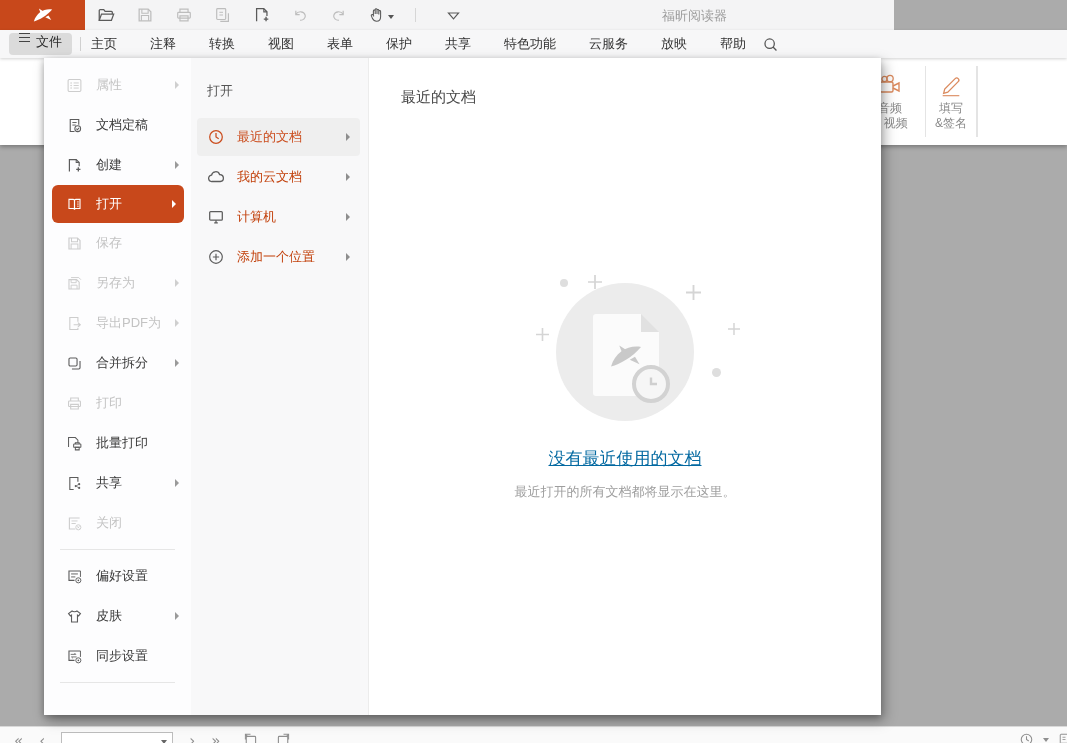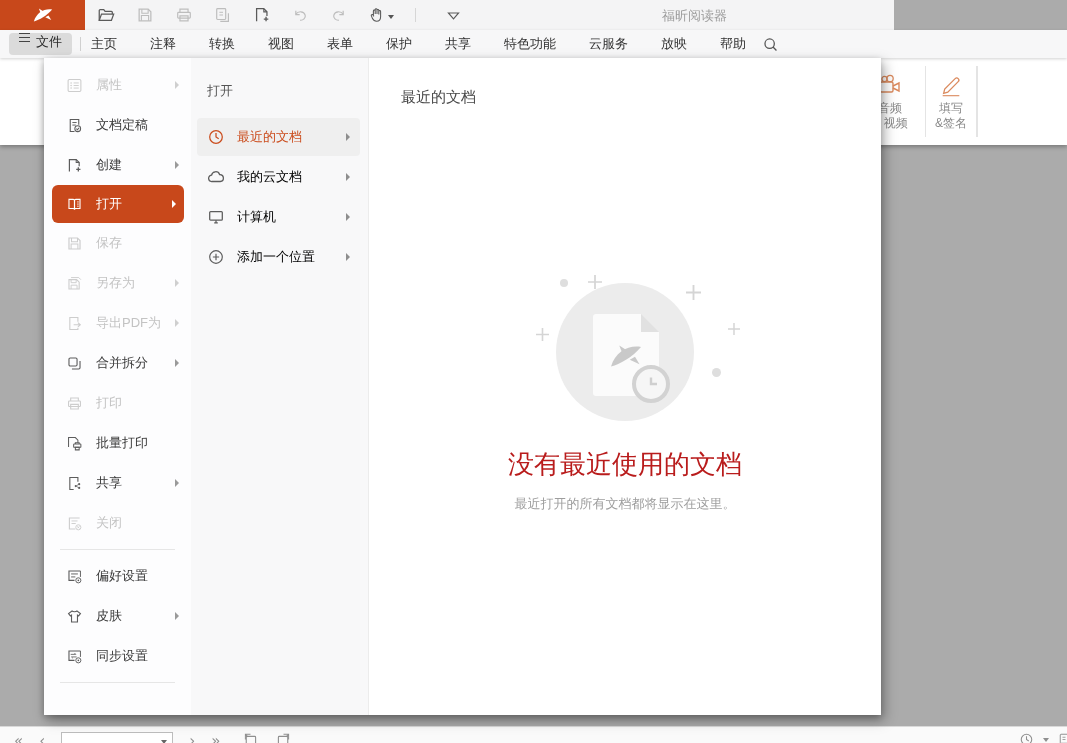--- a/index.html
+++ b/index.html
@@ -46,40 +46,40 @@
   .srow.disabled .sic { color:#cdcdcd; }
   .srow.sel { background:#c8481b; color:#fff; border-radius:6px; margin:0 7px 0 8px; padding:0 8px 0 14px; height:38px; }
   .srow.sel .sic { color:#fff; }
   .arr { width:0; height:0; border-top:4px solid transparent; border-bottom:4px solid transparent; border-left:4.5px solid #9a9a9a; }
   .srow.disabled .arr { border-left-color:#cfcfcf; }
   .srow.sel .arr { border-left-color:#fff; }
   .sdivider { height:1px; background:#e6e6e6; margin:6px 16px; }
 
   .midpanel { width:178px; background:#f8f8f9; border-right:1px solid #ececec; flex:none; padding-top:24px; }
   .mp-title { font-size:13px; color:#555; padding-left:16px; margin-bottom:18px; }
-  .mrow { height:38px; display:flex; align-items:center; margin:0 8px 2px 6px; padding:0 10px; gap:12px; font-size:13px; color:#000000; border-radius:4px; cursor:default; }
+  .mrow { height:38px; display:flex; align-items:center; margin:0 8px 2px 6px; padding:0 10px; gap:12px; font-size:13px; color:#c2410c; border-radius:4px; cursor:default; }
   .mrow .mic { color:#5c5c5c; flex:none; }
   .mrow .mlabel { flex:1; white-space:nowrap; }
   .mrow.sel { background:#efefef; color:#cb4d1e; }
   .mrow.sel .mic { color:#cb4d1e; }
   .mrow .arr { border-left-color:#8e8e8e; }
 
   .mainpanel { flex:1; background:#fff; position:relative; }
   .main-title { position:absolute; top:30px; left:32px; font-size:15px; color:#484848; }
 
   .empty { position:absolute; top:225px; left:0; right:0; display:flex; flex-direction:column; align-items:center; }
   .big-circle { width:138px; height:138px; border-radius:50%; background:#ececec; position:relative; }
   .doc-shape { position:absolute; left:37px; top:31px; width:66px; height:82px; background:#fbfbfb; border-radius:3px; }
   .doc-fold { position:absolute; right:0; top:0; width:0; height:0; border-left:18px solid #e1e1e1; border-top:18px solid #ececec; }
   .doc-bird { position:absolute; left:15px; top:24px; color:#c9c9c9; }
   .clock-badge { position:absolute; left:76px; top:82px; width:38px; height:38px; border-radius:50%; background:#f6f6f6; border:4px solid #d2d2d2; }
   .clock-badge .hands { position:absolute; left:4px; top:4px; }
   .sparkle { position:absolute; color:#d5d5d5; }
   .spark-dot { position:absolute; border-radius:50%; background:#dedede; }
-  .empty-title { margin-top:26px; font-size:26px; color:#b91c1c; }
+  .empty-title { margin-top:26px; font-size:17px; color:#0369a1;text-decoration:underline; }
   .empty-sub { margin-top:13px; font-size:13px; color:#9e9e9e; }
 
   
   .statusbar { position:absolute; left:0; bottom:0; width:1067px; height:17px; background:#fafafa; border-top:1px solid #d9d9d9; overflow:hidden; z-index:4; }
   .sb-left { position:absolute; left:14px; top:5px; display:flex; align-items:center; gap:16px; color:#8f8f8f; }
   .sb-chev { font-size:15px; line-height:14px; font-family:"DejaVu Sans", sans-serif; }
   .page-combo { width:112px; height:18px; background:#fff; border:1px solid #bdbdbd; position:relative; }
   .page-combo .dd-caret { position:absolute; right:5px; top:7px; border-top-color:#666; }
   .sb-right { position:absolute; right:-6px; top:5px; display:flex; align-items:center; gap:9px; color:#8f8f8f; }
 </style>

